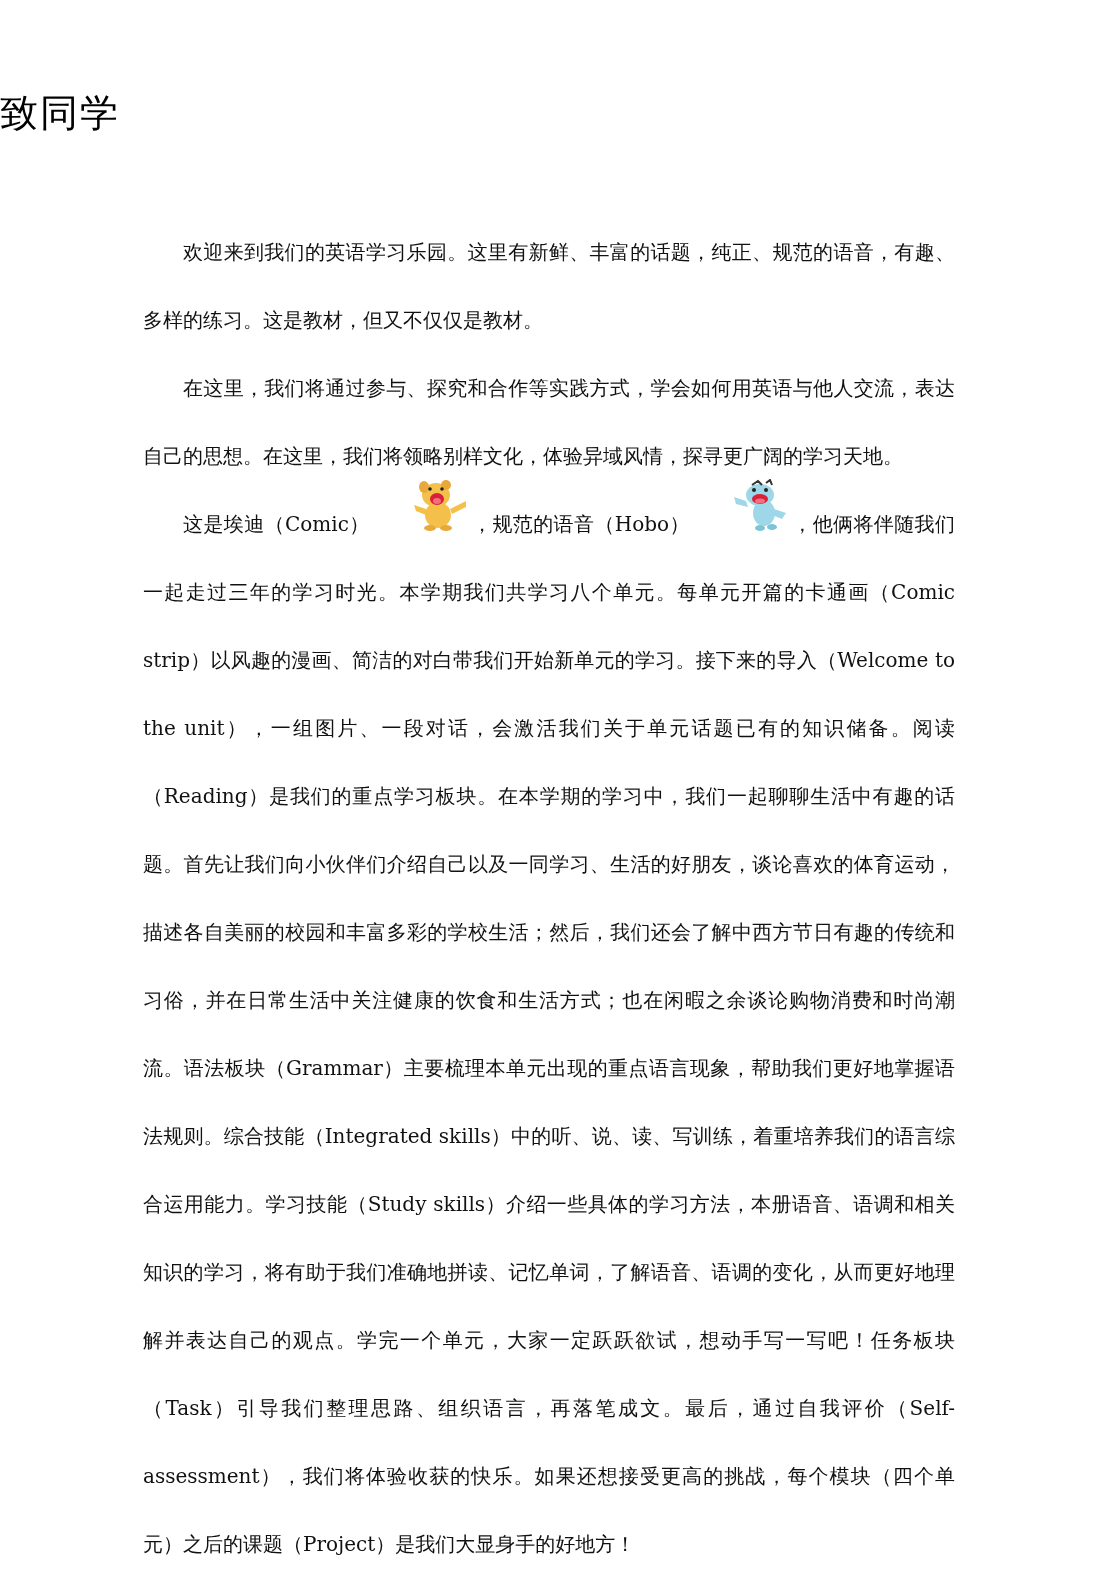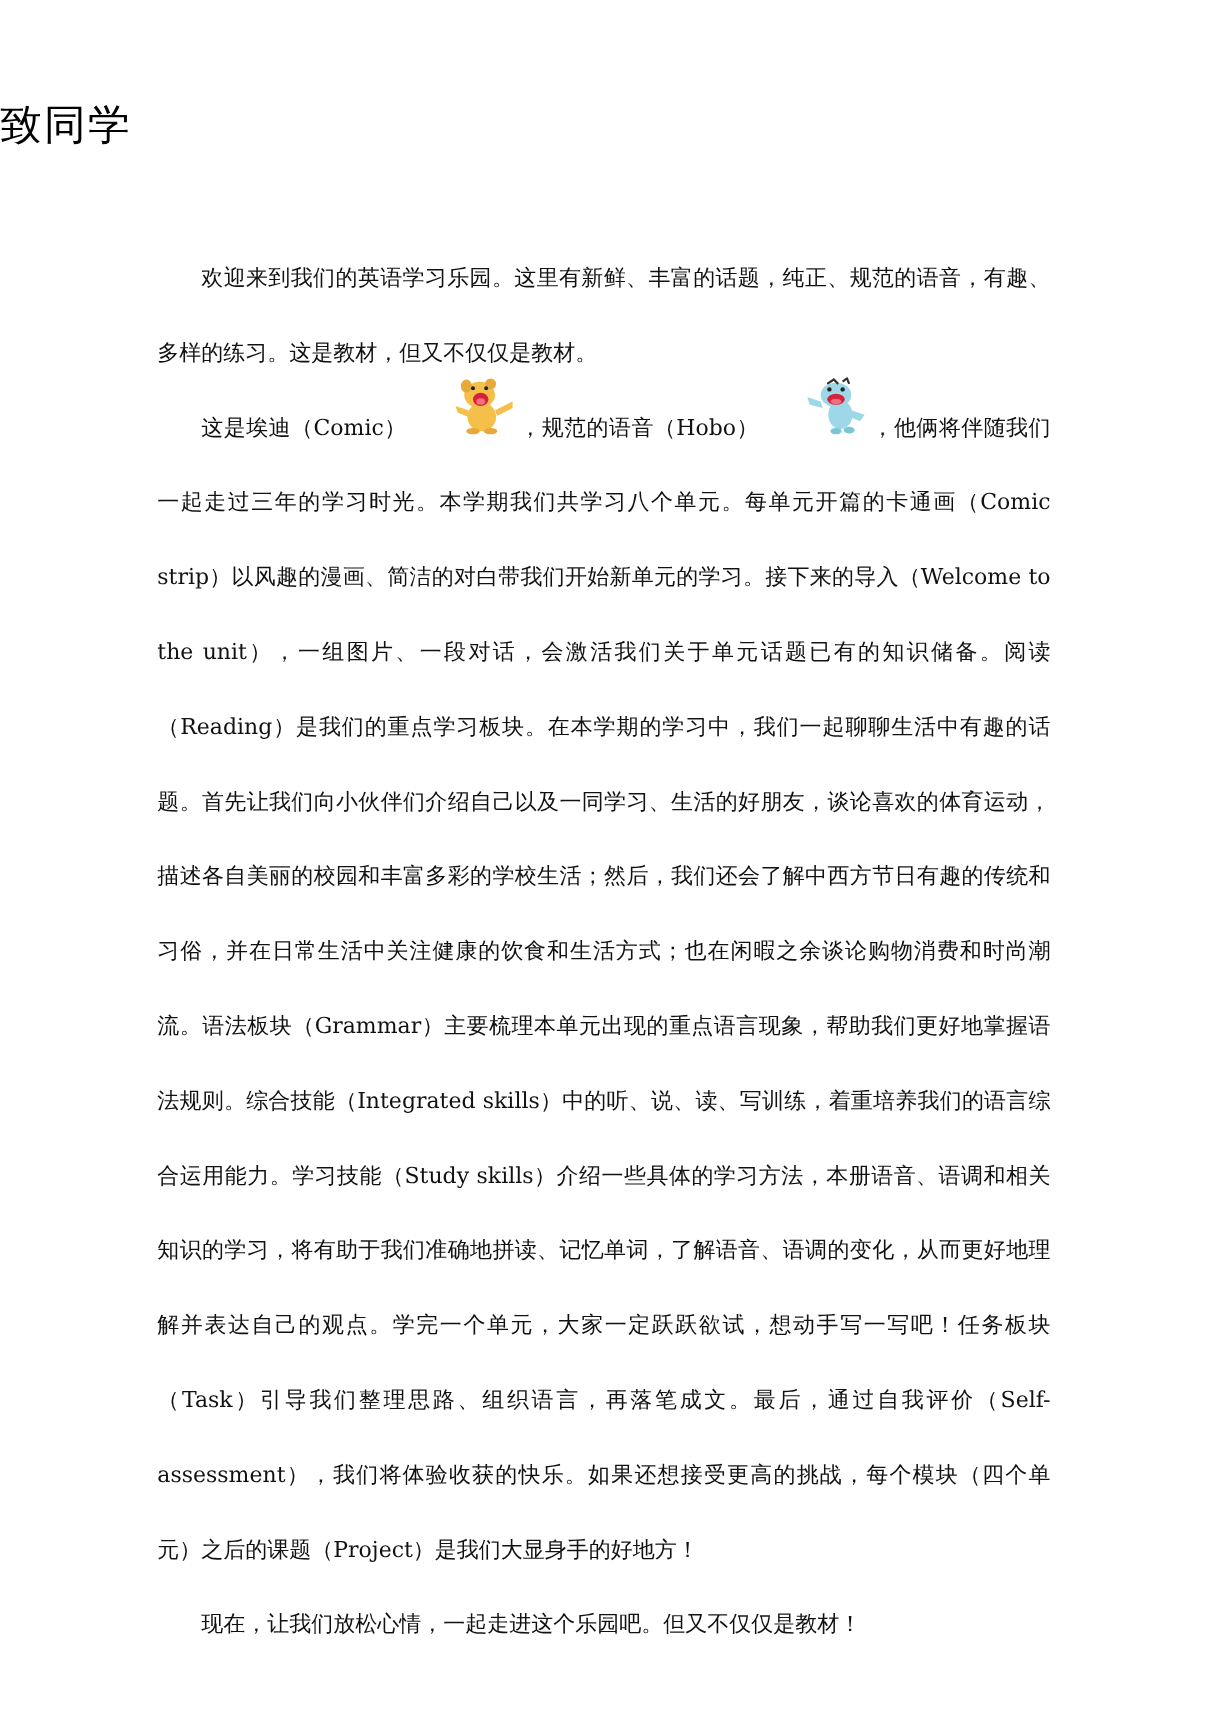--- a/index.html
+++ b/index.html
@@ -19,20 +19,21 @@
   .para { margin: 0; text-indent: 2em; }
   .mascot { display: inline-block; vertical-align: middle; margin: -14px 2px 0 2px; }
 </style>
 </head>
 <body>
 
 <h1 class="title">致同学</h1>
 
 <div class="content">
   <p class="para">欢迎来到我们的英语学习乐园。这里有新鲜、丰富的话题，纯正、规范的语音，有趣、多样的练习。这是教材，但又不仅仅是教材。</p>
+  <p class="para">在这里，我们将通过参与、探究和合作等实践方式，学会如何用英语与他人交流，表达自己的思想。在这里，我们将领略别样文化，体验异域风情，探寻更广阔的学习天地。</p>
   <p class="para"><span>这是埃迪（Comic）</span><span class="mascot"><svg width="58" height="52" viewBox="0 0 58 52">
       <ellipse cx="26" cy="36" rx="13" ry="13" fill="#F5C04A"></ellipse>
       <ellipse cx="24" cy="16" rx="14" ry="12" fill="#F5C04A"></ellipse>
       <ellipse cx="12" cy="8" rx="5" ry="6" fill="#E8A83A"></ellipse>
       <ellipse cx="34" cy="6" rx="5" ry="5" fill="#E8A83A"></ellipse>
       <ellipse cx="25" cy="20" rx="7" ry="6" fill="#D8203A"></ellipse>
       <ellipse cx="25" cy="22" rx="4" ry="3" fill="#F07080"></ellipse>
       <circle cx="18" cy="10" r="1.8" fill="#222"></circle>
       <circle cx="30" cy="10" r="1.8" fill="#222"></circle>
       <path d="M38 30 L54 22 L54 28 L40 35 Z" fill="#F5C04A"></path>

